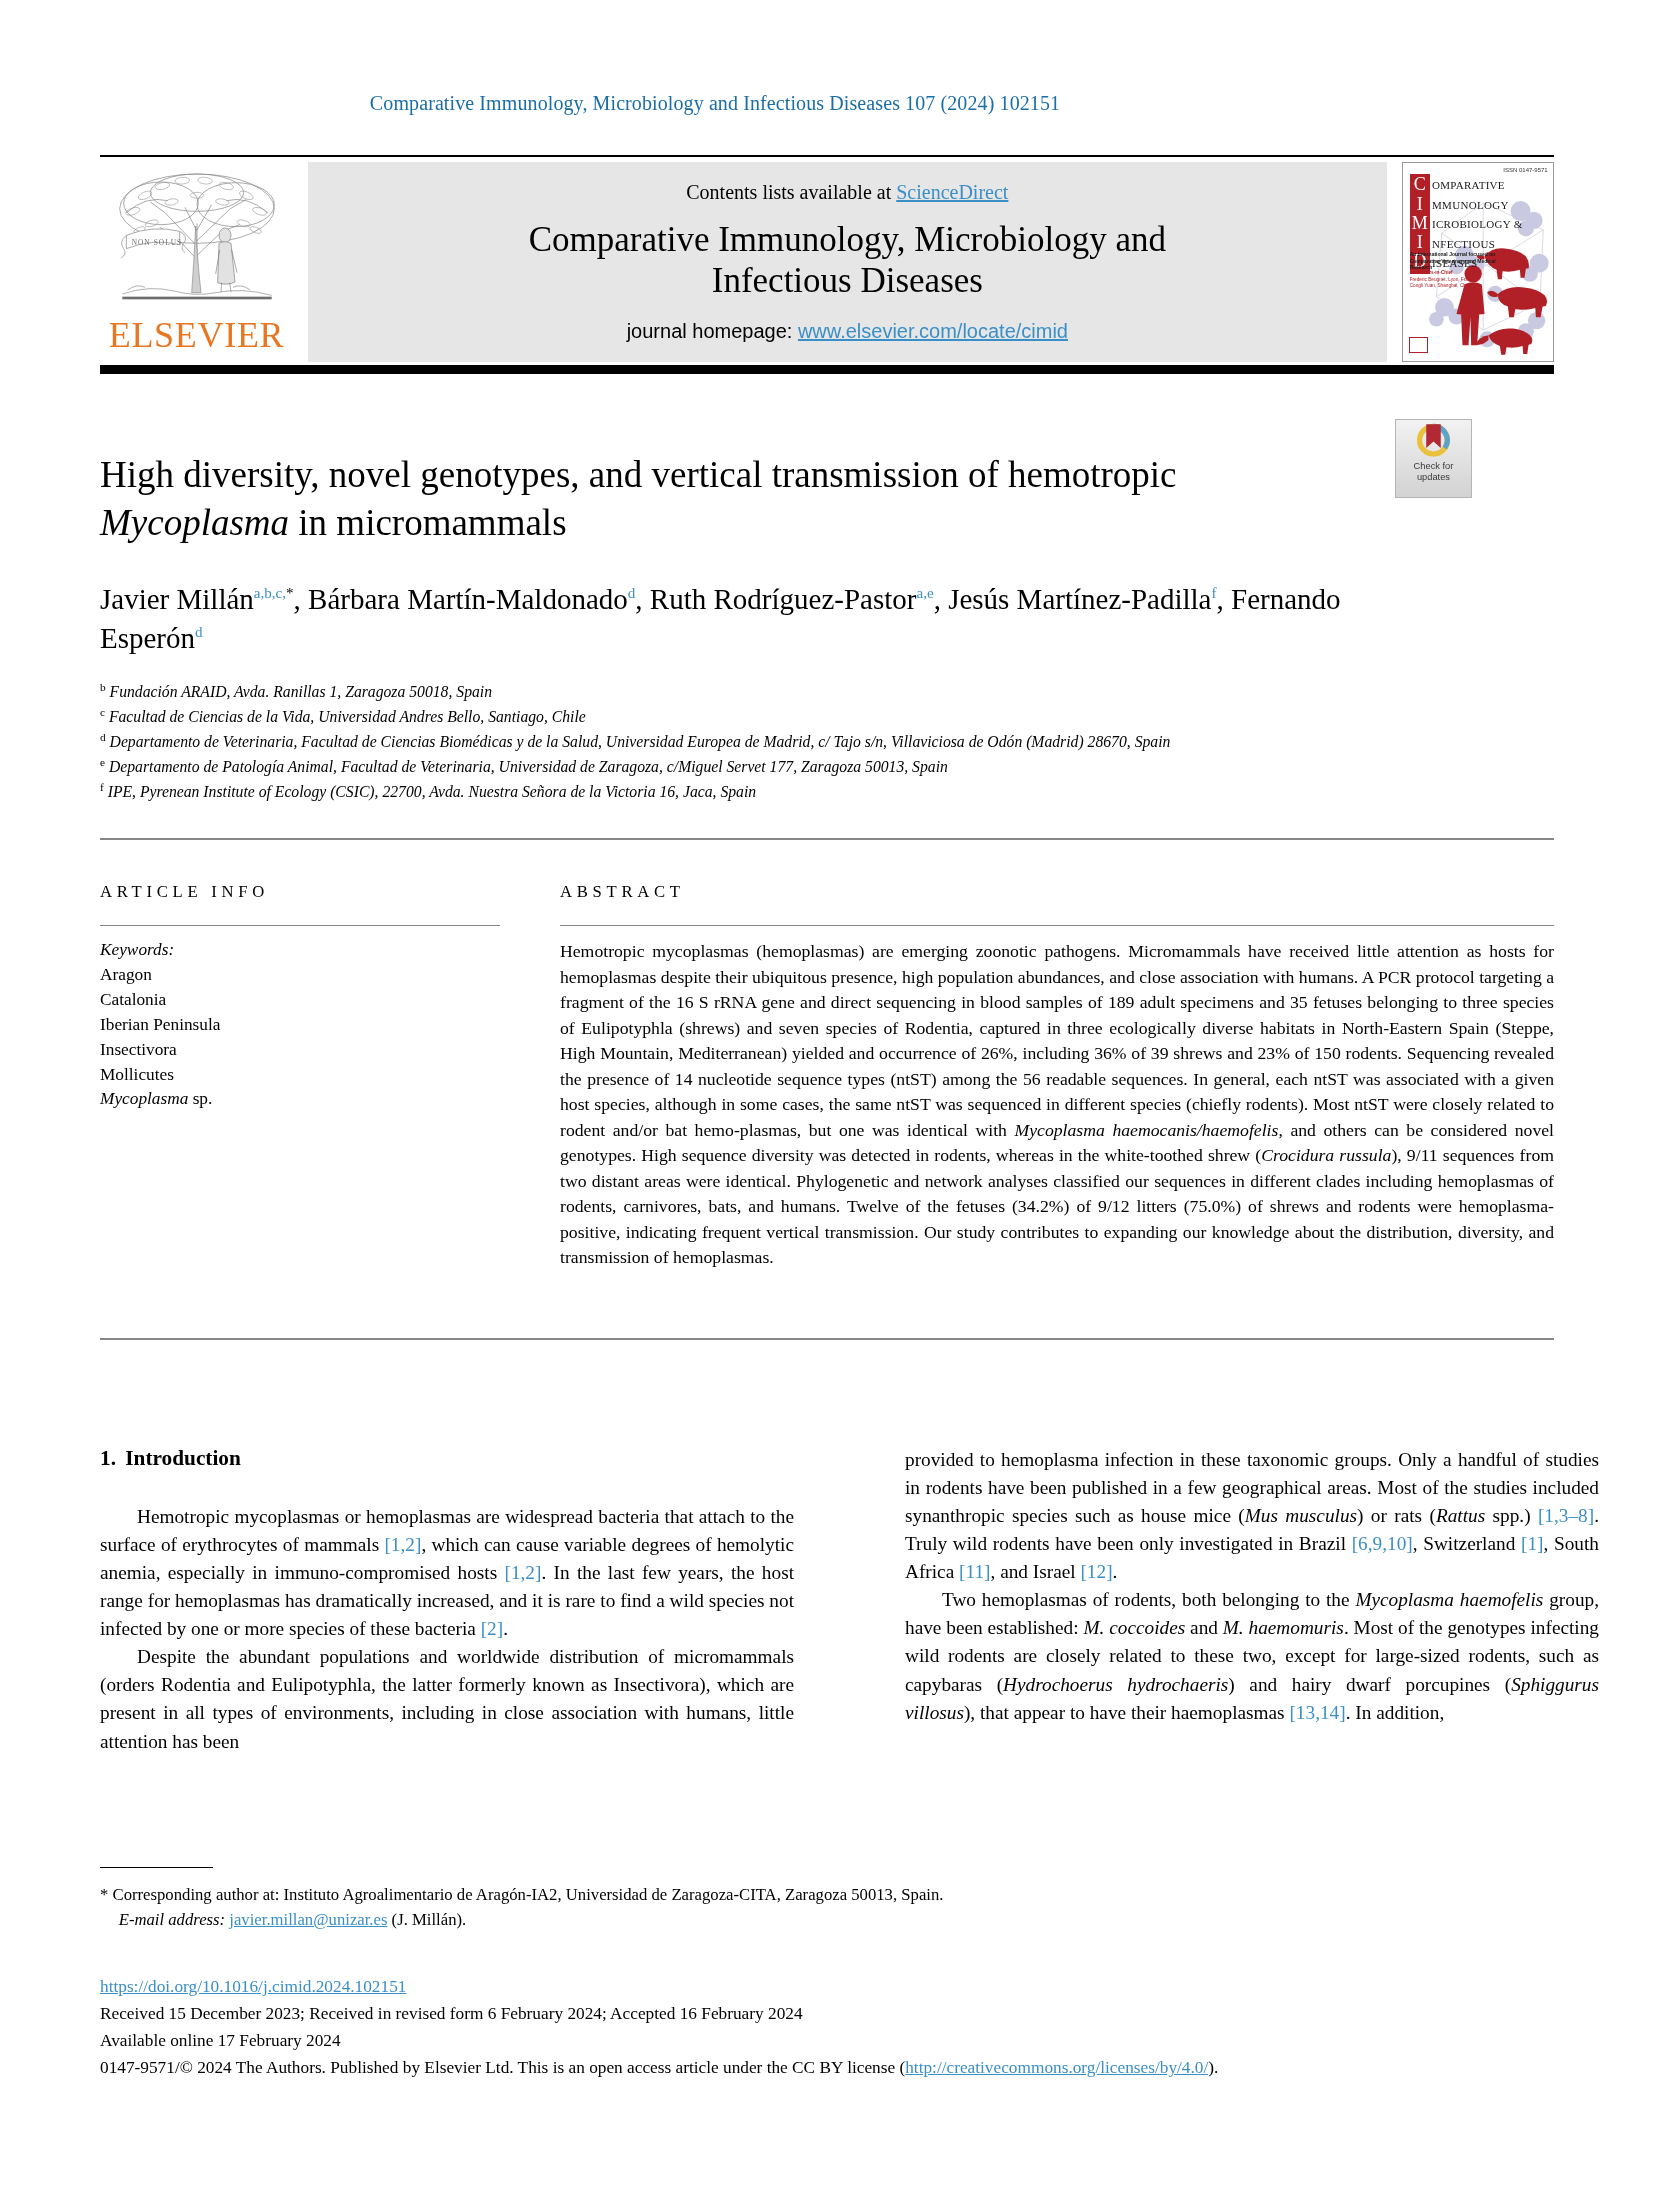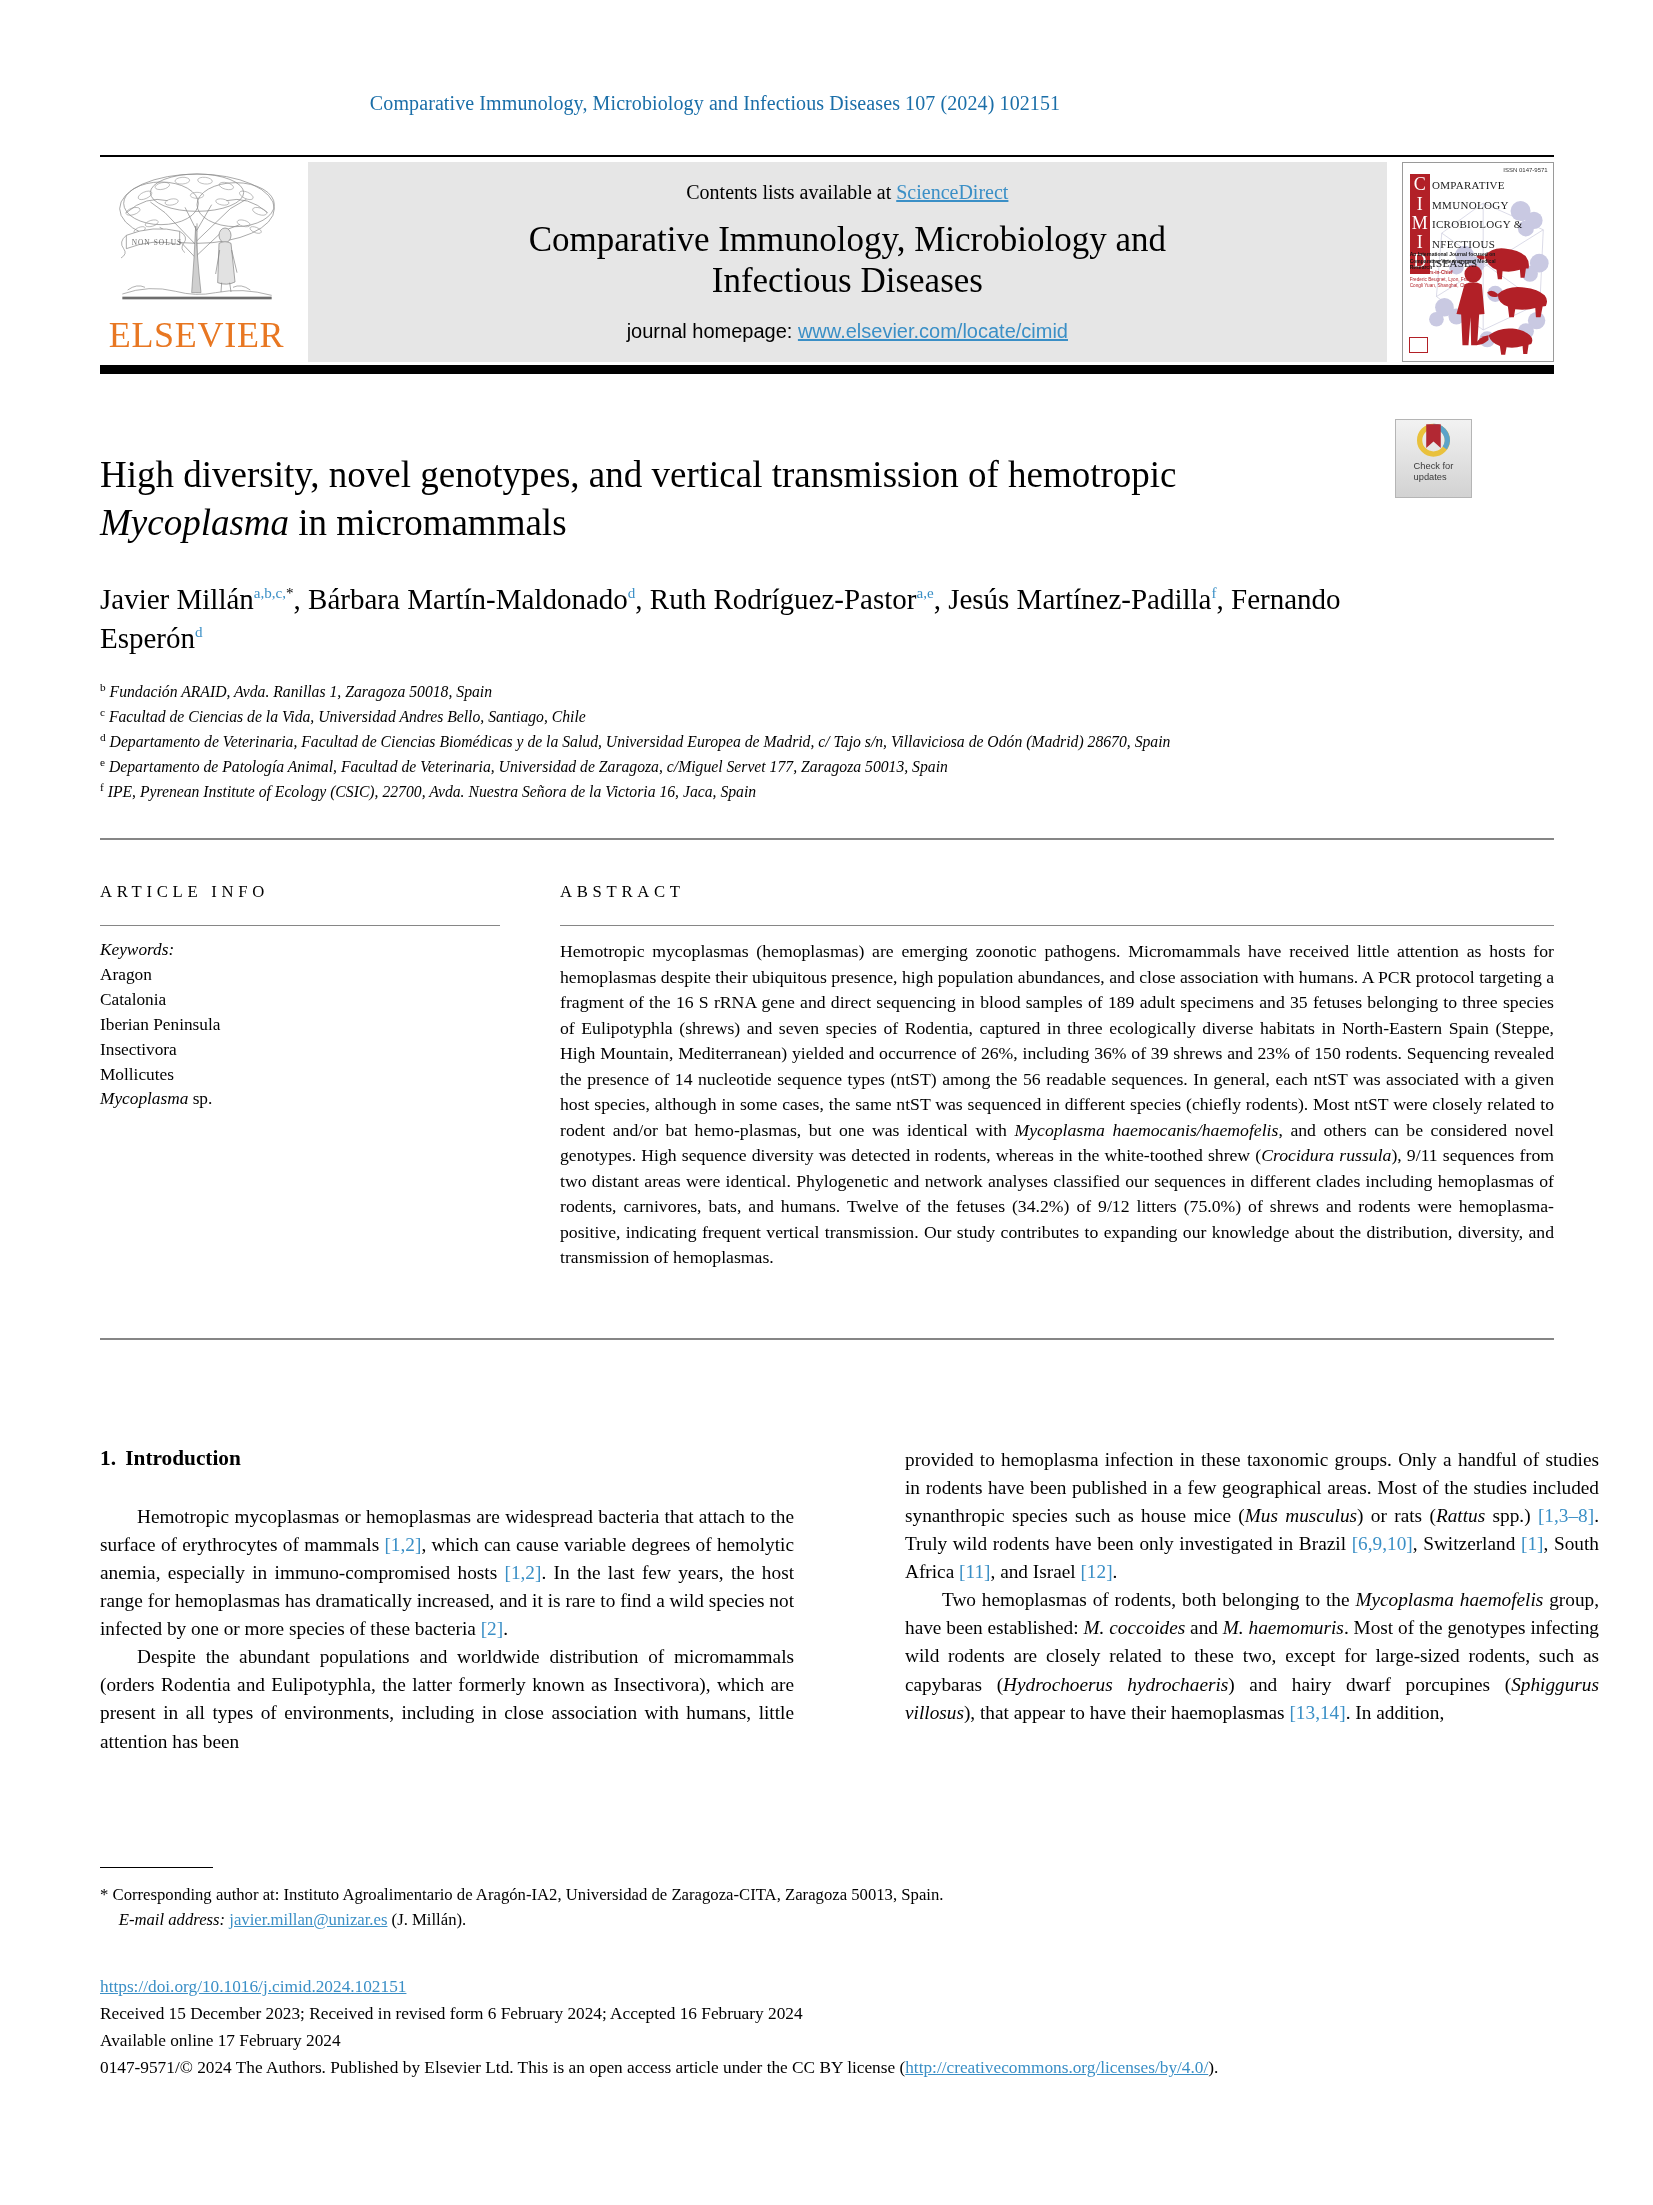--- a/index.html
+++ b/index.html
@@ -128,21 +128,21 @@
     display: flex;
     flex-direction: column;
     align-items: center;
     justify-content: flex-start;
     padding-top: 2.7px;
   }
   .cu-label {
     font-family: "Liberation Sans", sans-serif;
     font-size: 9.3px;
     line-height: 1.15;
-    text-align: left;
+    text-align: center;
     color: #3a3a3a;
     margin-top: 1.3px;
   }
   .title {
     position: absolute;
     top: 451px;
     left: 100px;
     width: 1254px;
     font-size: 37px;
     line-height: 1.30;

